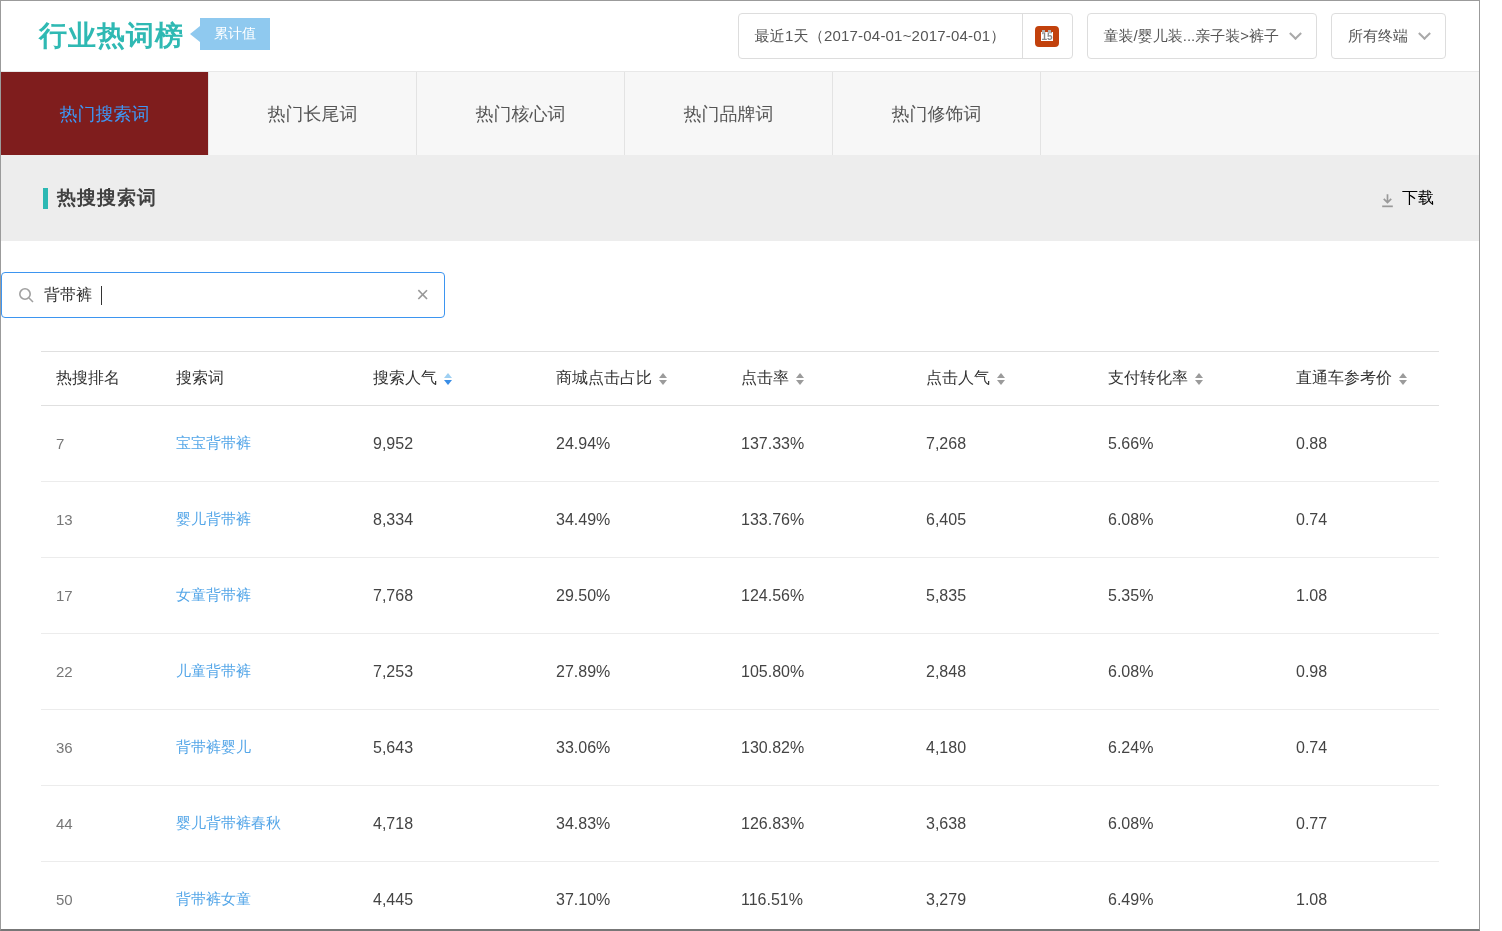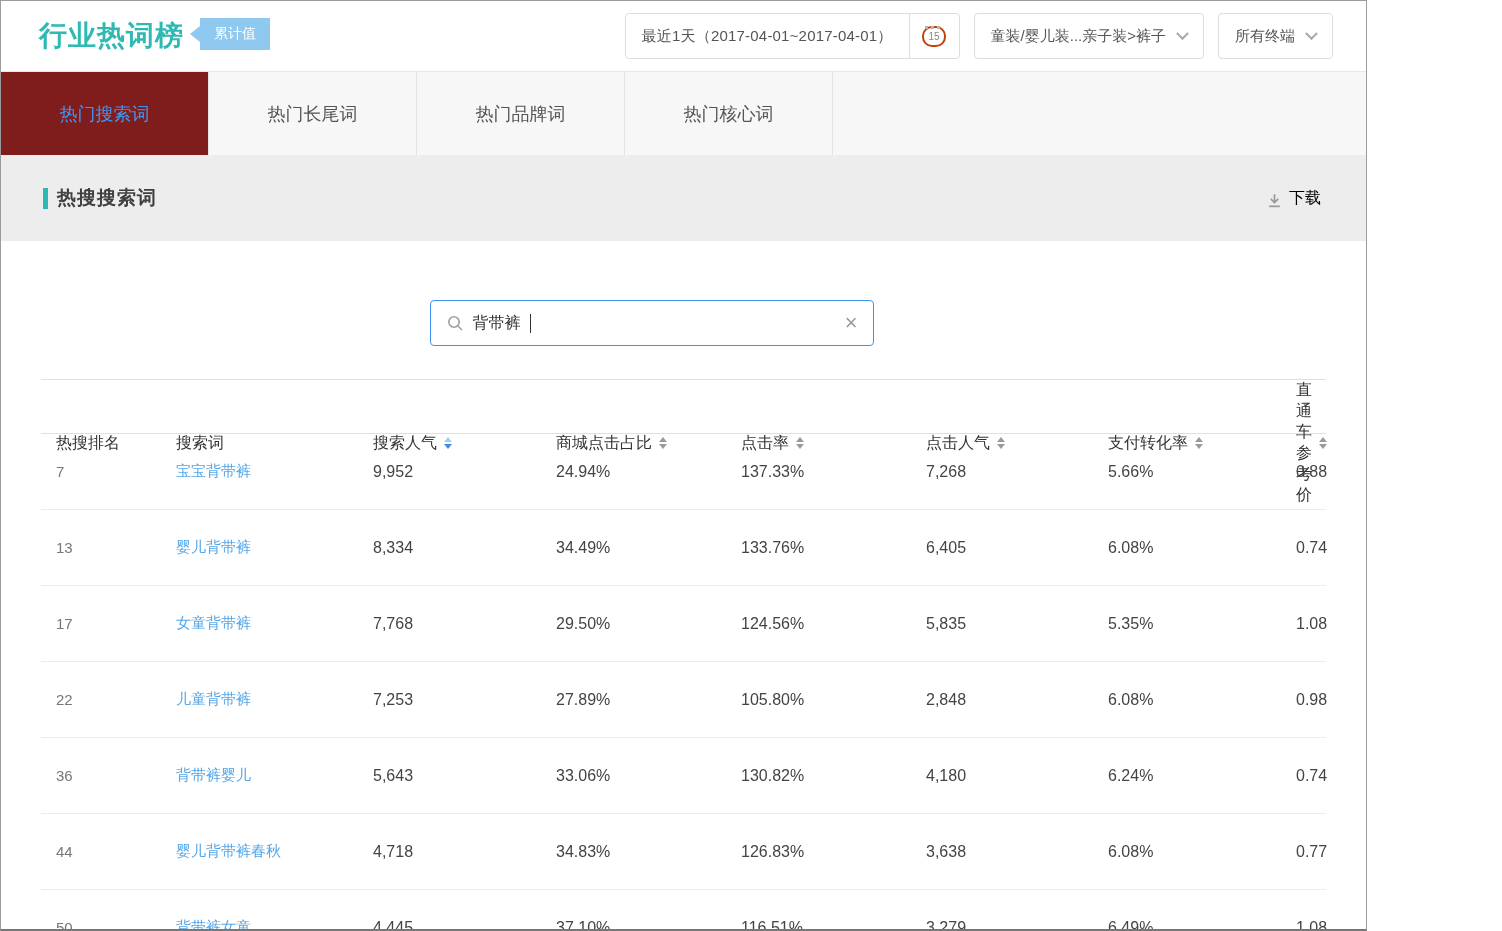--- a/index.html
+++ b/index.html
@@ -1,36 +1,36 @@
 <!DOCTYPE html>
 <html><head>
 <meta charset="utf-8">
 <style>
   * { margin:0; padding:0; box-sizing:border-box; }
   html,body { background:#fff; font-family:"Liberation Sans","DejaVu Sans",sans-serif; }
-  .frame { width:1367px; height:931px; border:1px solid #9b9b9b; border-bottom:2px solid #777;
+  .frame { width:1480px; height:931px; border:1px solid #9b9b9b; border-bottom:2px solid #777;
            background:#fff; overflow:hidden; position:relative; }
 
   
   .topbar { height:70px; display:flex; align-items:center; justify-content:space-between;
             padding:0 33px 0 38px; background:#fff; }
   .title-wrap { display:flex; align-items:flex-start; }
   .page-title { font-size:28px; font-weight:bold; color:#2fb9b3; letter-spacing:1px; line-height:40px; }
   .badge-wrap { display:flex; align-items:center; margin-left:6px; margin-top:2px; }
   .badge-arrow { width:0; height:0; border-top:8px solid transparent; border-bottom:8px solid transparent;
                  border-right:10px solid #8fc9ef; }
   .badge { background:#8fc9ef; color:#fff; font-size:14px; padding:7px 14px; }
 
   .filters { display:flex; align-items:center; gap:14px; }
   .ctrl { height:46px; border:1px solid #ddd; border-radius:4px; display:flex; align-items:center;
           color:#555; font-size:15px; background:#fff; cursor:pointer; }
   .date-text { padding:0 16px; letter-spacing:0.2px; }
   .cal-btn { width:50px; height:100%; border-left:1px solid #ddd; display:flex; align-items:center; justify-content:center; }
-  .cal { width:24px; height:21px; border:2px solid #c2410c; border-radius:10px; position:relative;
-         display:flex; align-items:center; justify-content:center; }
+  .cal { width:24px; height:21px; border:6px solid #c2410c; border-radius:4px; position:relative;
+         display:flex; align-items:center; justify-content:center;font-weight:bold; }
   .cal:before { content:""; position:absolute; top:-2px; left:1px; right:1px; height:3px;
                 background:repeating-linear-gradient(90deg,#b3b3b3 0 3px,transparent 3px 6px); }
   .cal-num { font-size:10px; color:#888; line-height:1; margin-top:2px; }
   .dropdown { padding:18px 16px; gap:12px; }
   .chev { width:9px; height:9px; border-right:2px solid #a9a9a9; border-bottom:2px solid #a9a9a9;
           transform:rotate(45deg) translate(-2px,-2px); display:inline-block; }
 
   
   .tabs { height:84px; background:#f7f7f7; border-top:1px solid #e8e8e8; display:flex; }
   .tab { width:208px; display:flex; align-items:center; justify-content:center; font-size:18px;
@@ -40,21 +40,21 @@
 
   
   .section-strip { height:86px; background:#ededed; display:flex; align-items:center; padding:0 45px 0 42px; }
   .teal-bar { width:5px; height:21px; background:#2cb8b3; margin-right:9px; }
   .section-title { font-size:19px; font-weight:bold; color:#404040; letter-spacing:1px; }
   .download { margin-left:auto; display:flex; align-items:flex-end; gap:6px; color:#000000; font-size:16px; cursor:pointer; }
   .download svg { display:block; }
 
   
   .content { background:#fff; }
-  .search-row { display:flex; justify-content:center; padding:31px 64px 0 0;margin-top:28px; }
+  .search-row { display:flex; justify-content:flex-start; padding:31px 64px 0 0; }
   .search-box { width:444px; height:46px; border:1px solid #3d95f0; border-radius:4px;
                 display:flex; align-items:center; padding:0 15px; gap:9px; }
   .search-value { font-size:16px; color:#333; }
   .caret { width:1px; height:19px; background:#333; }
   .clear-x { margin-left:auto; font-size:22px; color:#999; line-height:1; cursor:pointer; }
 
   
   .table { margin:33px 40px 0 40px; }
   .grid { display:grid; grid-template-columns:120px 197px 183px 185px 185px 182px 188px 1fr;
           align-items:center; padding-left:15px; }
@@ -100,22 +100,23 @@
       <div class="ctrl dropdown">
         <span>所有终端</span>
         <span class="chev"></span>
       </div>
     </div>
   </header>
 
   <nav class="tabs">
     <div class="tab active">热门搜索词</div>
     <div class="tab">热门长尾词</div>
+    <div class="tab">热门核心词</div>
     <div class="tab">热门品牌词</div>
-    <div class="tab">热门核心词</div>
+    <div class="tab">热门修饰词</div>
     <div class="tab-filler"></div>
   </nav>
 
   <div class="section-strip">
     <span class="teal-bar"></span>
     <span class="section-title">热搜搜索词</span>
     <a class="download">
       <svg width="17" height="17" viewBox="0 0 16 16">
         <path d="M8 2 v7 M4.5 6.5 L8 10 L11.5 6.5" stroke="#999" stroke-width="1.6" fill="none"></path>
         <path d="M3 13.5 h10" stroke="#999" stroke-width="1.6"></path>

